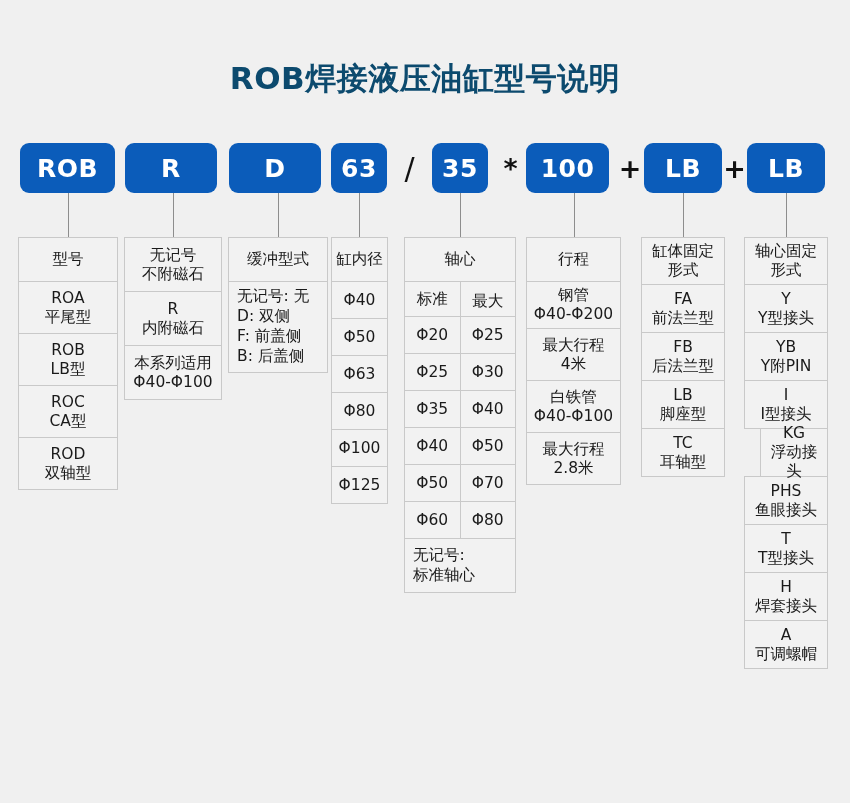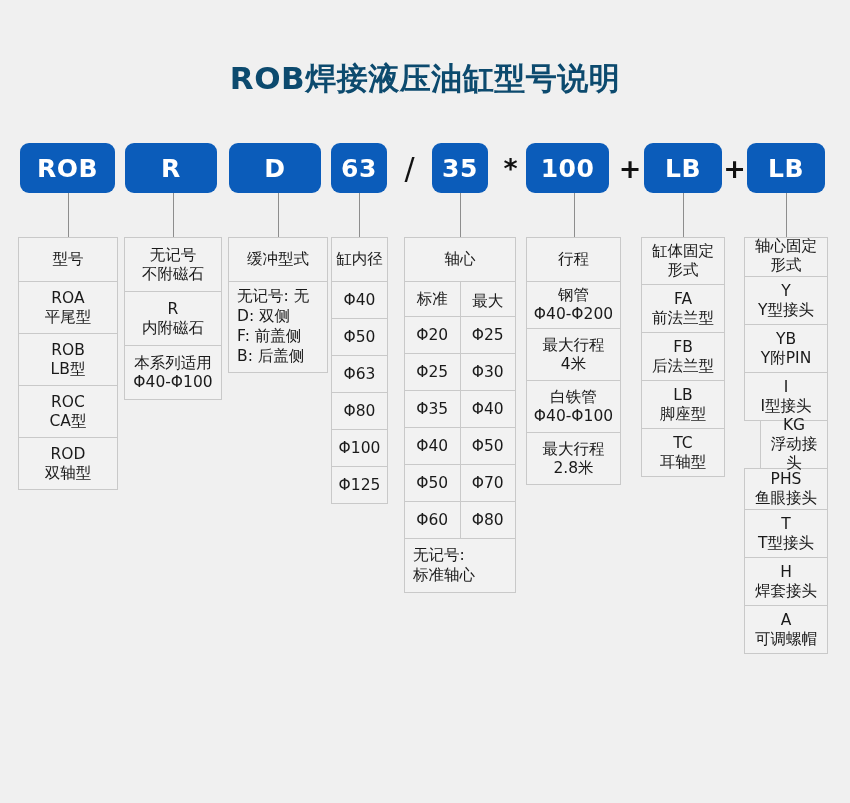--- a/index.html
+++ b/index.html
@@ -294,41 +294,41 @@
         <div class="cell" style="height: 49px;">
           <span class="l2">LB</span>
           <span class="l2">脚座型</span>
         </div>
         <div class="cell" style="height: 49px;">
           <span class="l2">TC</span>
           <span class="l2">耳轴型</span>
         </div>
       </div>
       <div class="col" style="left: 744px; top: 237px; width: 84px;">
-        <div class="cell" style="height: 40px; font-family: Liberation Mono, monospace;">
+        <div class="cell" style="height: 48px;">
           <span class="l2">轴心固定</span>
           <span class="l2">形式</span>
         </div>
         <div class="cell" style="height: 49px;">
           <span class="l2">Y</span>
           <span class="l2">Y型接头</span>
         </div>
         <div class="cell" style="height: 49px;">
           <span class="l2">YB</span>
           <span class="l2">Y附PIN</span>
         </div>
         <div class="cell" style="height: 49px;">
           <span class="l2">I</span>
           <span class="l2">I型接头</span>
         </div>
         <div class="cell" style="height: 49px; margin-left: 16px;">
           <span class="l2">KG</span>
           <span class="l2">浮动接头</span>
         </div>
-        <div class="cell" style="height: 42px;">
+        <div class="cell" style="height: 49px;">
           <span class="l2">PHS</span>
           <span class="l2">鱼眼接头</span>
         </div>
         <div class="cell" style="height: 49px;">
           <span class="l2">T</span>
           <span class="l2">T型接头</span>
         </div>
         <div class="cell" style="height: 49px;">
           <span class="l2">H</span>
           <span class="l2">焊套接头</span>

